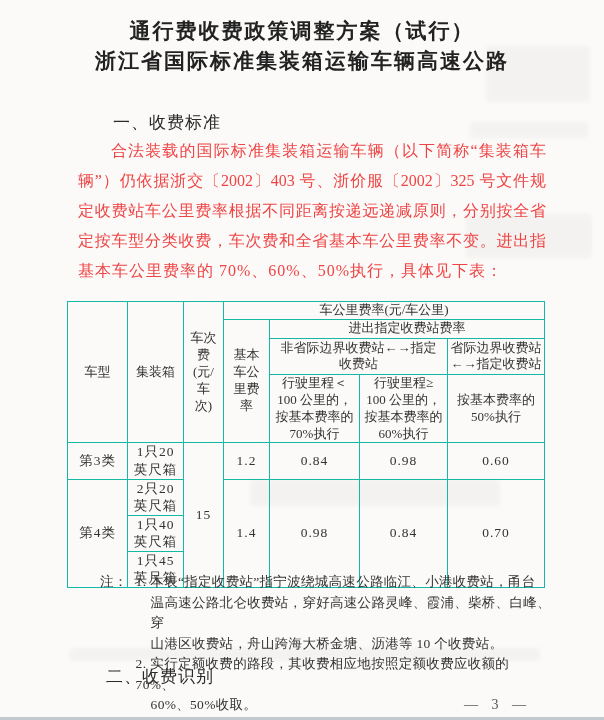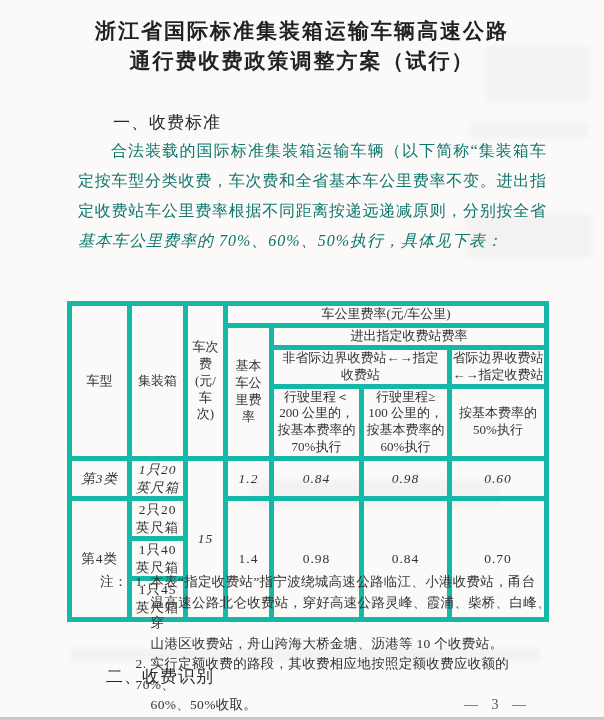--- a/index.html
+++ b/index.html
@@ -20,39 +20,39 @@
   .b5{top:648px;left:70px;width:470px;height:13px;}
   .edge{position:absolute;left:0;bottom:0;width:604px;height:3px;background:#c2cad0;}
 
   .title{position:absolute;top:16px;left:0;width:604px;text-align:center;
          font-size:21px;font-weight:bold;color:#222;letter-spacing:2px;line-height:30px;}
   .h1{position:absolute;font-size:17px;font-weight:normal;color:#2a2a2a;letter-spacing:1px;}
   .h1.s1{left:113px;top:111px;}
   .h1.s2{left:106px;top:665px;}
 
   .para{position:absolute;left:78px;top:136px;width:468px;
-        font-size:16px;line-height:30px;color:#0f766e;}
+        font-size:16px;line-height:30px;color:#ef4444;}
   .p-line{text-align:justify;text-align-last:justify;}
   .p-line.indent{padding-left:33px;}
-  .p-line.last{text-align:right;text-align-last:left;letter-spacing:1px;font-style:italic;}
+  .p-line.last{text-align:right;text-align-last:left;letter-spacing:1px;}
 
   table.rate-table{
     position:absolute;left:67px;top:301px;width:477px;
     border-collapse:collapse;table-layout:fixed;
   }
   .rate-table th,.rate-table td{
-    border:5px solid #14b8a6;
+    border:1px solid #14b8a6;
     font-weight:normal;
     text-align:center;vertical-align:middle;
     padding:0;font-size:13px;line-height:1.3;color:#333;
   }
   .rate-table td{font-size:13.5px;letter-spacing:1px;}
   .pre{white-space:pre-line;}
   tr.hr1{height:17px;} tr.hr2{height:19px;} tr.hr3{height:36px;} tr.hr4{height:60px;}
-  tr.dr1{height:34px;font-style:italic;} tr.dr{height:33px;}
+  tr.dr1{height:34px;} tr.dr{height:33px;}
 
   .notes{position:absolute;left:100px;top:572px;width:452px;display:flex;
          font-size:13.5px;line-height:20.5px;color:#333;letter-spacing:0.3px;}
   .note-label{flex:0 0 auto;}
   .note-items{flex:1 1 auto;margin-left:8px;}
   .note-no{padding-right:4px;}
   .note-line.cont{padding-left:15px;}
 
   .page-num{position:absolute;left:464px;top:697px;font-size:14px;color:#555;
             letter-spacing:5px;}
@@ -62,30 +62,31 @@
 
 <div class="page">
 
   <div class="bleed b1"></div>
   <div class="bleed b2"></div>
   <div class="bleed b3"></div>
   <div class="bleed b4"></div>
   <div class="bleed b5"></div>
 
   <div class="title">
+    <div>通行费收费政策调整方案（试行）</div>
     <div>浙江省国际标准集装箱运输车辆高速公路</div>
-    <div>通行费收费政策调整方案（试行）</div>
   </div>
 
   <div class="h1 s1">一、收费标准</div>
 
   <div class="para">
     <div class="p-line indent">合法装载的国际标准集装箱运输车辆（以下简称“集装箱车</div>
+    <div class="p-line">辆”）仍依据浙交〔2002〕403 号、浙价服〔2002〕325 号文件规</div>
+    <div class="p-line">定收费站车公里费率根据不同距离按递远递减原则，分别按全省</div>
     <div class="p-line">定按车型分类收费，车次费和全省基本车公里费率不变。进出指</div>
-    <div class="p-line">定收费站车公里费率根据不同距离按递远递减原则，分别按全省</div>
     <div class="p-line last">基本车公里费率的 70%、60%、50%执行，具体见下表：</div>
   </div>
 
   <table class="rate-table">
     <colgroup>
       <col style="width:60px">
         <col style="width:56px">
         <col style="width:40px">
       <col style="width:46px">
         <col style="width:90px">
@@ -111,21 +112,21 @@
       <th colspan="3">进出指定收费站费率</th>
     </tr>
     <tr class="hr3">
       <th colspan="2" class="pre">非省际边界收费站←→指定
 收费站</th>
       <th class="pre">省际边界收费站
 ←→指定收费站</th>
     </tr>
     <tr class="hr4">
       <th class="pre">行驶里程＜
-200 公里的，
+100 公里的，
 按基本费率的
 70%执行</th>
       <th class="pre">行驶里程≥
 100 公里的，
 按基本费率的
 60%执行</th>
       <th class="pre">按基本费率的
 50%执行</th>
     </tr>
     <tr class="dr1">

